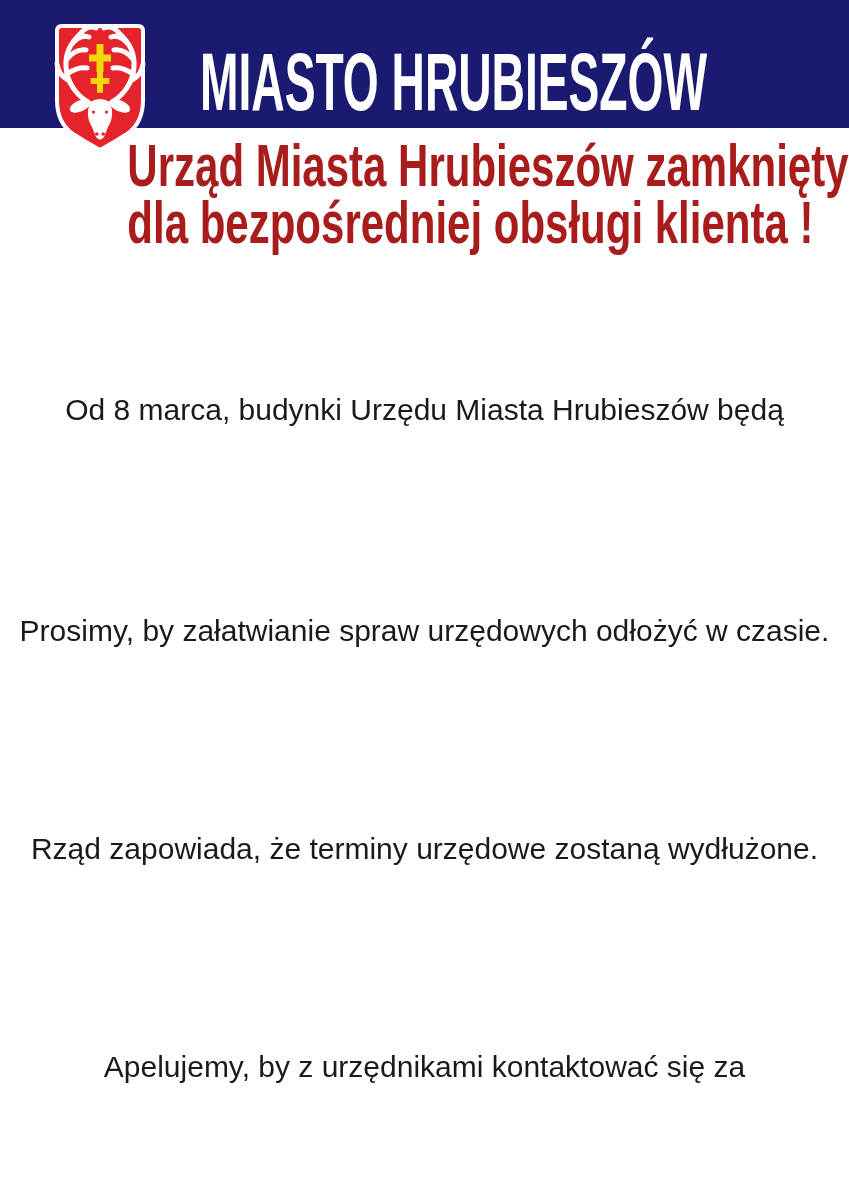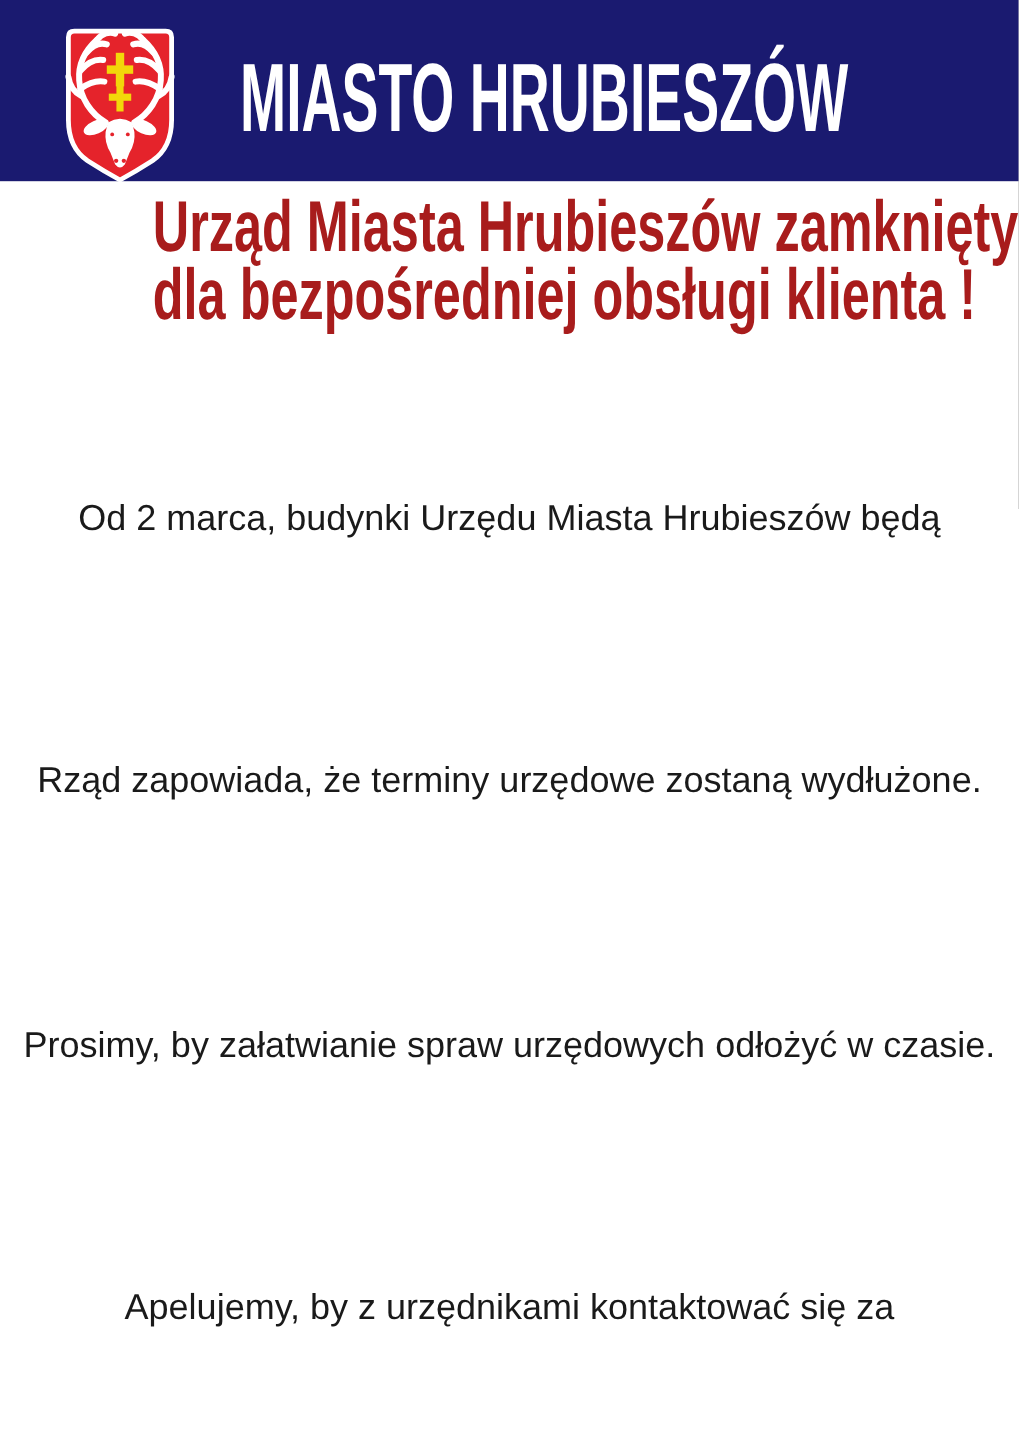--- a/index.html
+++ b/index.html
@@ -16,21 +16,21 @@
     position:relative;
     width:849px;height:1200px;
     margin:0 auto;
     background:var(--white);
     font-family:"Liberation Sans", sans-serif;
     overflow:hidden;
   }
   
   .header{
     position:relative;
-    height:151px;
+    height:128px;
     background:var(--navy);
   }
   .coat{
     position:absolute;
     left:48px;top:22px;
   }
   .header-title{
     position:absolute;
     left:200px;top:0;height:165px;
     line-height:165px;
@@ -116,29 +116,29 @@
     </svg>
     <div class="header-title">MIASTO HRUBIESZÓW</div>
   </header>
 
   <h1 class="alert">
     <div>Urząd Miasta Hrubieszów zamknięty</div>
     <div>dla bezpośredniej obsługi klienta !</div>
   </h1>
 
   <div class="para p1">
-    <div>Od 2 marca, budynki Urzędu Miasta Hrubieszów będą</div>
+    <div>Od 8 marca, budynki Urzędu Miasta Hrubieszów będą</div>
+  </div>
+
+  <div class="para p2">
+    <div>Prosimy, by załatwianie spraw urzędowych odłożyć w czasie.</div>
   </div>
 
   <div class="para p3">
     <div>Rząd zapowiada, że terminy urzędowe zostaną wydłużone.</div>
-  </div>
-
-  <div class="para p2">
-    <div>Prosimy, by załatwianie spraw urzędowych odłożyć w czasie.</div>
   </div>
 
   <div class="para p4">
     <div>Apelujemy, by z urzędnikami kontaktować się za</div>
     
     
   </div>
 
 </div>
 

